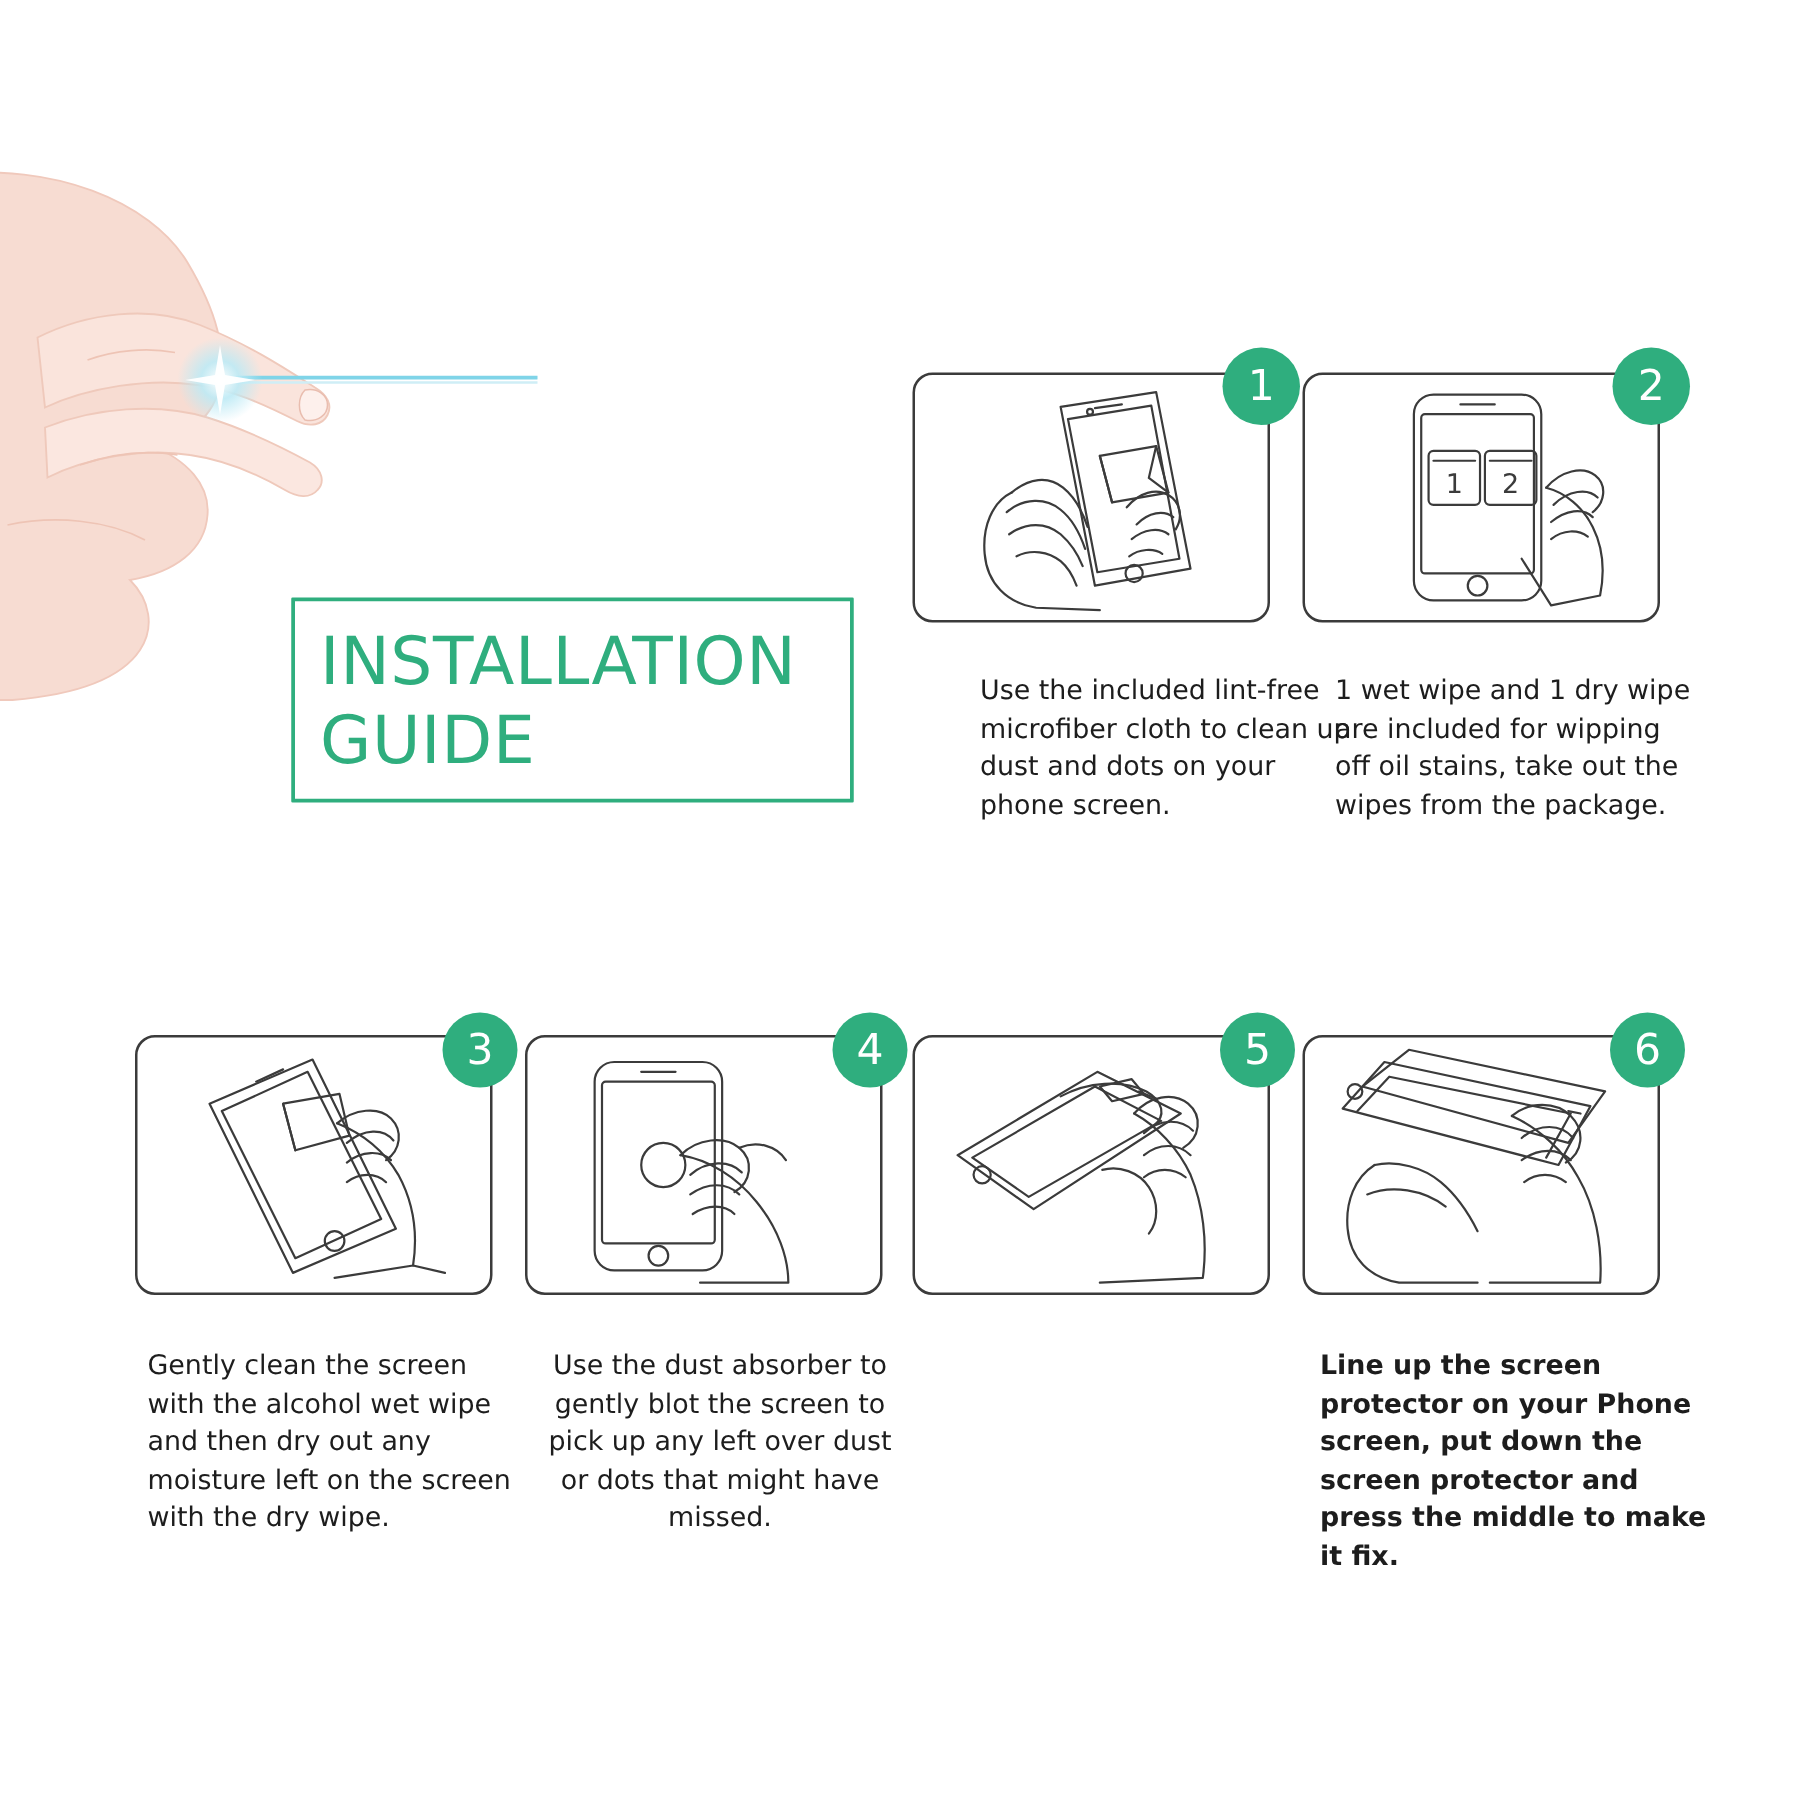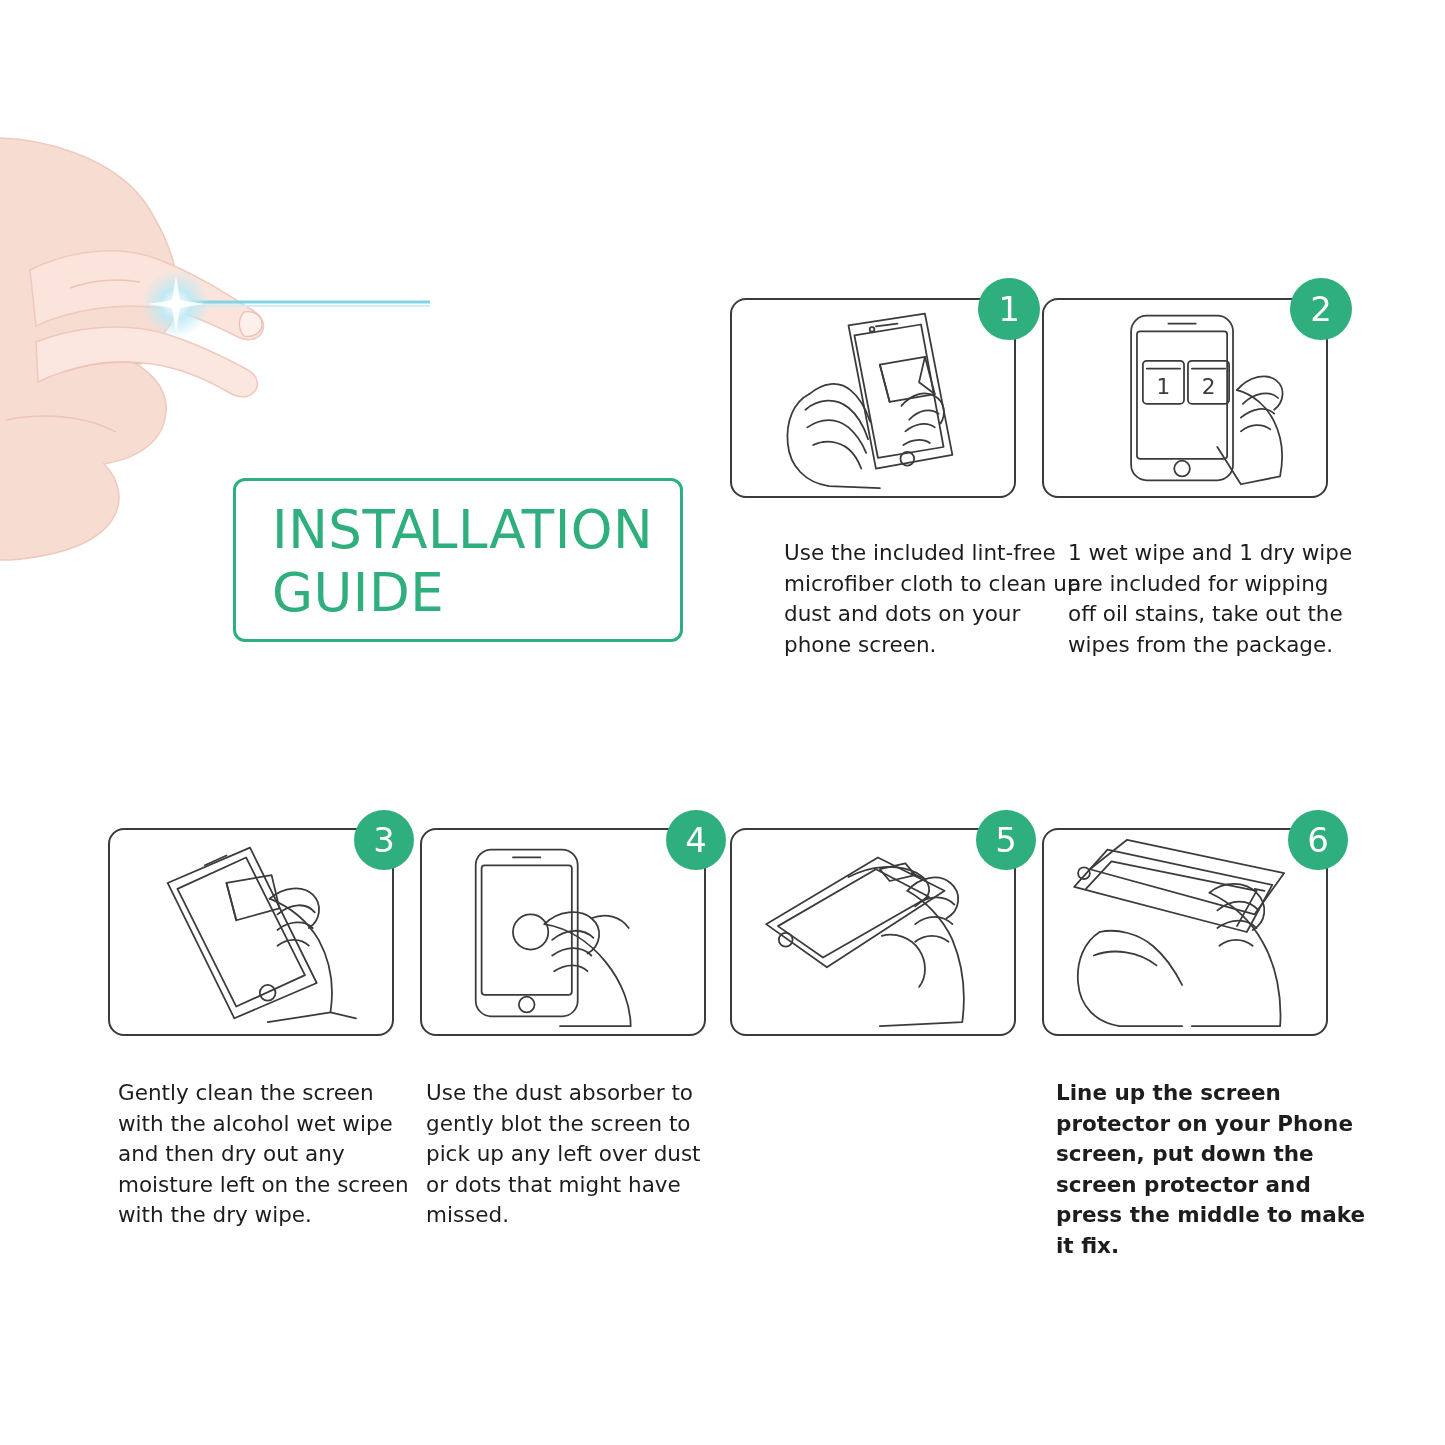--- a/index.html
+++ b/index.html
@@ -26,23 +26,23 @@
   .hand-illustration svg { display: block; }
 
   
   .title-box {
     position: absolute;
     left: 233px;
     top: 478px;
     width: 450px;
     height: 164px;
     border: 3px solid #2fae7e;
-    border-radius: 12px;
+    border-radius: 1px;
     box-sizing: border-box;
-    padding: 18px 0 0 36px;
+    padding: 18px 0 0 20px;
   }
   .title-box .title-text {
     color: #2fae7e;
     font-size: 53px;
     line-height: 1.18;
     letter-spacing: 0.5px;
     font-family: "DejaVu Sans", sans-serif;
     font-weight: 400;
     white-space: pre-line;
   }
@@ -97,21 +97,21 @@
 
   
   .step-3 { left: 108px; top: 828px; }
   .step-3 .panel { width: 286px; height: 208px; }
   .step-3 .badge { width: 60px; height: 60px; right: -22px; top: -20px; }
   .step-3 .caption { position: absolute; left: 10px; top: 250px; width: 300px; }
 
   .step-4 { left: 420px; top: 828px; }
   .step-4 .panel { width: 286px; height: 208px; }
   .step-4 .badge { width: 60px; height: 60px; right: -22px; top: -20px; }
-  .step-4 .caption { position: absolute; left: 6px; top: 250px; width: 300px; }
+  .step-4 .caption { position: absolute; left: 6px; top: 250px; width: 300px; text-align: center; }
 
   .step-5 { left: 730px; top: 828px; }
   .step-5 .panel { width: 286px; height: 208px; }
   .step-5 .badge { width: 60px; height: 60px; right: -22px; top: -20px; }
   .step-5 .caption { position: absolute; left: 4px; top: 250px; width: 320px; }
 
   .step-6 { left: 1042px; top: 828px; }
   .step-6 .panel { width: 286px; height: 208px; }
   .step-6 .badge { width: 60px; height: 60px; right: -22px; top: -20px; }
   .step-6 .caption { position: absolute; left: 14px; top: 250px; width: 310px; font-weight: bold; }

